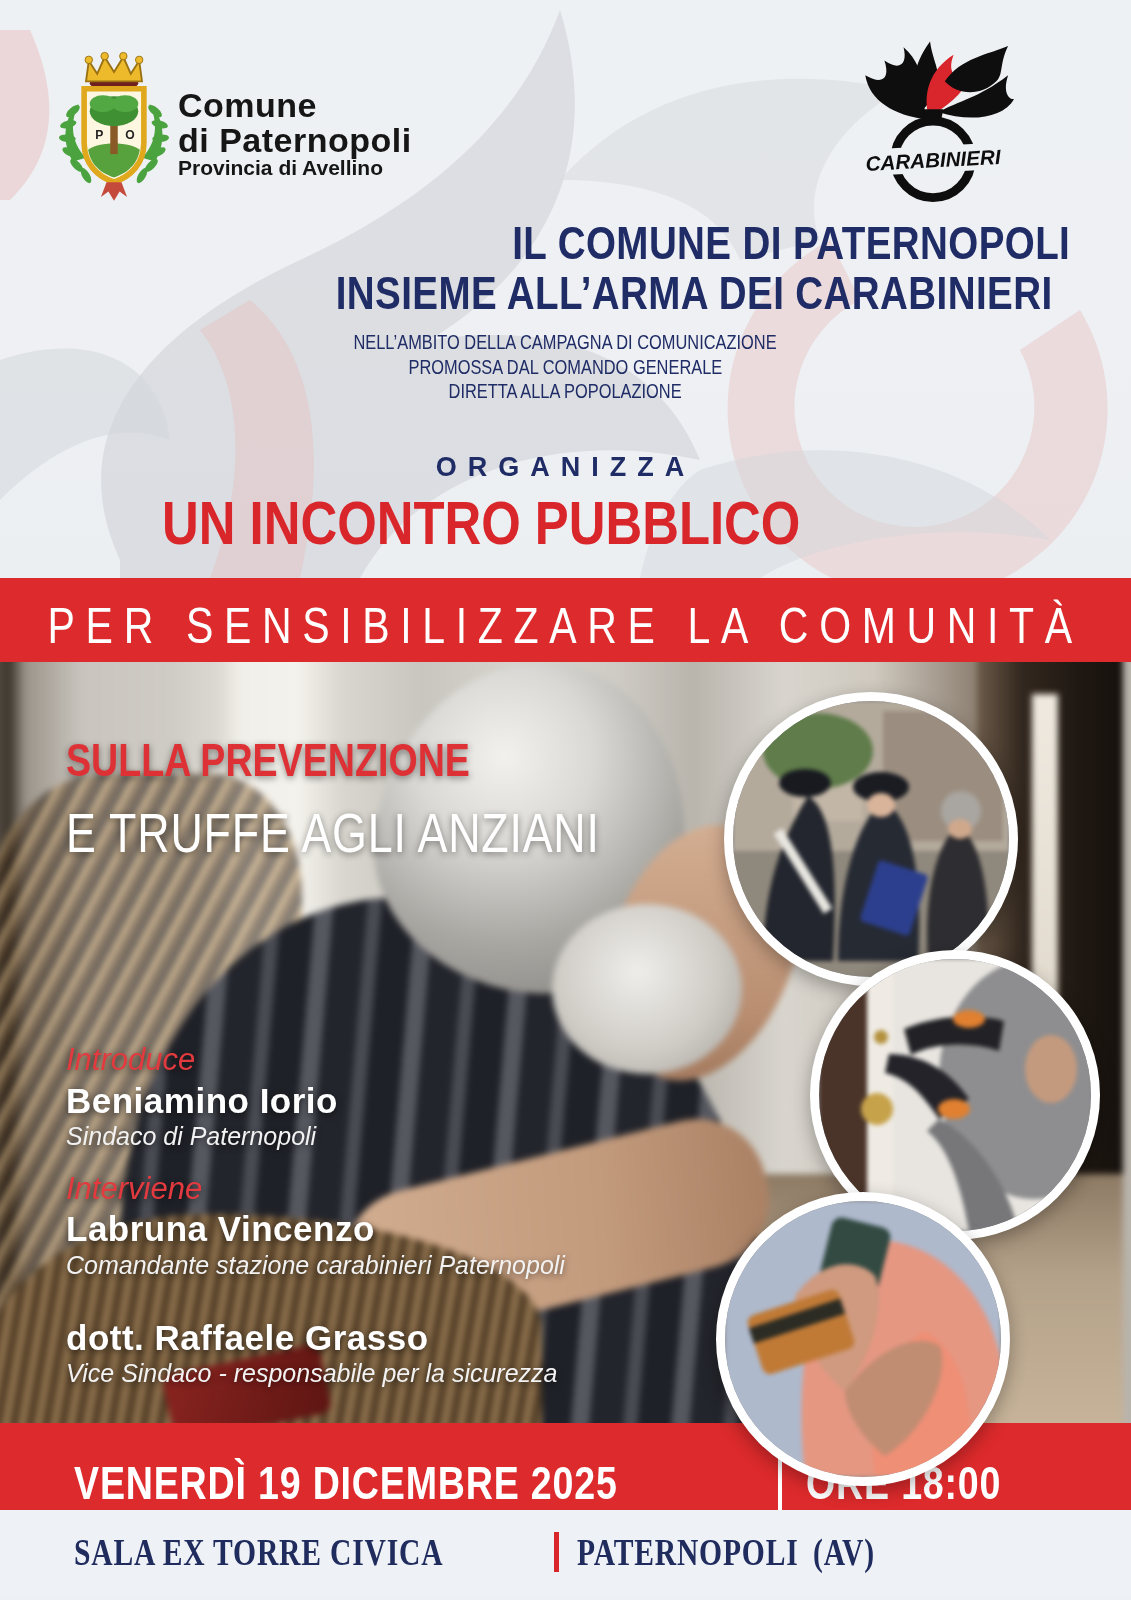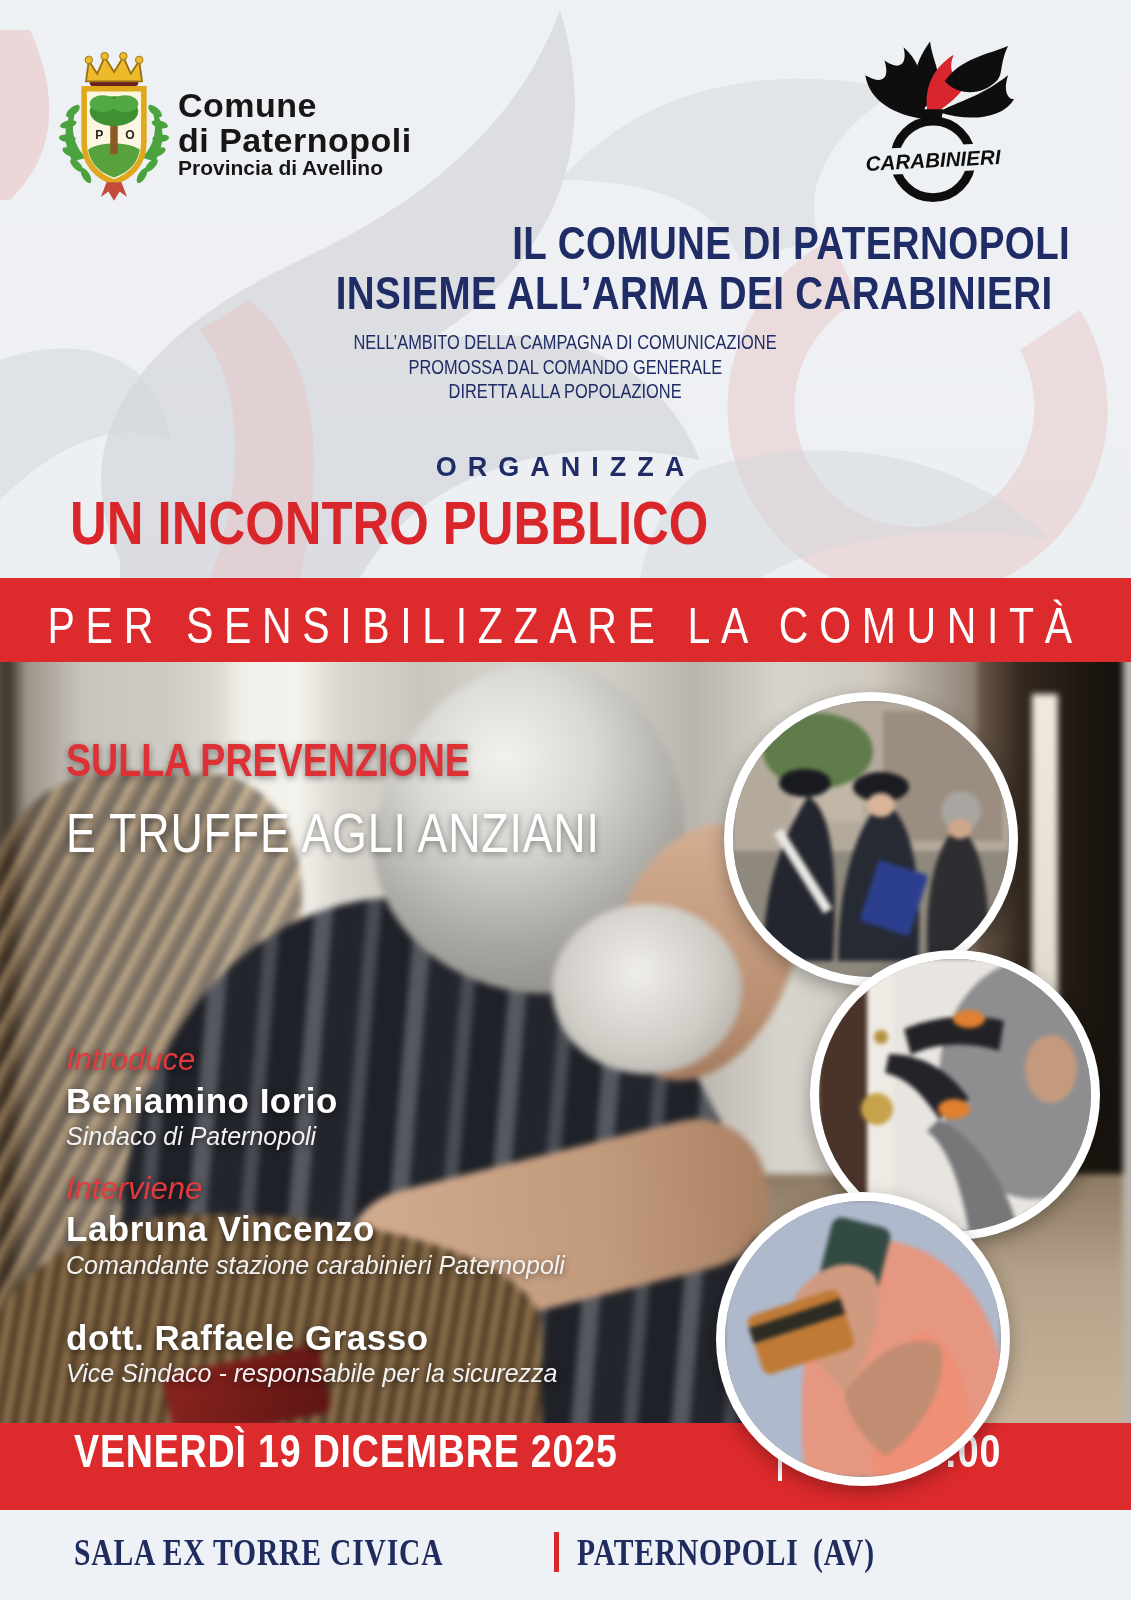--- a/index.html
+++ b/index.html
@@ -22,21 +22,21 @@
   .comune-text .l1,.comune-text .l2{font-size:34px;font-weight:bold;letter-spacing:.5px;}
   .comune-text .l3{font-size:21px;font-weight:bold;}
 
   .cc-logo{position:absolute;left:852px;top:32px;width:162px;height:178px;}
 
   .title-block{position:absolute;left:0;top:218px;width:1131px;text-align:right;color:#1f2c66;}
   .title-line{font-size:47px;font-weight:bold;line-height:1.07;letter-spacing:.5px;}
   .subtitle-block{position:absolute;left:0;top:330px;width:1131px;text-align:center;color:#1f2c66;}
   .subtitle-line{font-size:20px;font-weight:400;line-height:1.23;}
   .organizza{position:absolute;left:0;top:452px;width:1131px;text-align:center;color:#1f2c66;font-size:27px;font-weight:bold;letter-spacing:11px;}
-  .event-title{position:absolute;left:0;top:487px;width:963px;text-align:left;color:#d9262b;font-size:62px;font-weight:bold;}
+  .event-title{position:absolute;left:0;top:487px;width:963px;text-align:center;color:#d9262b;font-size:62px;font-weight:bold;}
 
   
   .banner-top{position:absolute;left:0;top:578px;width:1131px;height:96px;background:#dd2a2c;z-index:2;
     display:flex;align-items:center;justify-content:center;box-shadow:0 -2px 0 rgba(120,30,30,.25) inset;}
   .banner-top .txt{color:#fff;font-size:50px;font-weight:400;letter-spacing:13px;}
 
   
   .photo-section{position:absolute;left:0;top:662px;width:1131px;height:761px;z-index:3;}
   .photo-clip{position:absolute;inset:0;overflow:hidden;background:#b9b4ac;}
   .scene{position:absolute;inset:-8px;filter:blur(3px);}
@@ -80,21 +80,21 @@
   .topic-kicker{color:#de3136;font-size:47px;font-weight:bold;line-height:1;margin-bottom:22px;}
   .topic-main{color:#ffffff;font-size:56px;font-weight:500;line-height:1;margin-bottom:18px;letter-spacing:1px;}
   .speakers{position:absolute;left:66px;top:360px;text-shadow:0 2px 6px rgba(0,0,0,.5);}
   .spk-role{color:#e23a3e;font-size:31px;font-style:italic;font-weight:normal;line-height:1.05;margin-top:22px;}
   .spk-name{color:#ffffff;font-size:35px;font-weight:bold;line-height:1.05;margin-top:6px;letter-spacing:.5px;}
   .spk-title{color:#f2f2f2;font-size:25px;font-style:italic;line-height:1.1;margin-top:4px;}
   .spk-gap{height:34px;}
 
   
   .banner-bottom{position:absolute;left:0;top:1423px;width:1131px;height:87px;background:#dd2a2c;z-index:2;
-    display:flex;align-items:flex-start;padding-left:74px;box-sizing:border-box;color:#fff;}
+    display:flex;align-items:flex-end;padding-left:74px;box-sizing:border-box;color:#fff;}
   .banner-bottom .date,.banner-bottom .time{font-size:47px;font-weight:bold;letter-spacing:1px;}
   .bb-sep{display:inline-block;width:4px;height:58px;background:#ffffff;margin:0 24px;color:transparent;overflow:hidden;}
 
   
   .footer{position:absolute;left:0;top:1510px;width:1131px;height:84px;background:#eef2f6;z-index:1;
     display:flex;align-items:center;padding-left:74px;box-sizing:border-box;color:#202c5e;font-family:Liberation Serif, serif;}
   .footer .venue,.footer .loc{font-size:37px;font-weight:bold;letter-spacing:1px;}
   .ft-sep{display:inline-block;width:5px;height:40px;background:#d9262b;margin:0 18px;color:transparent;overflow:hidden;}
   .footer .loc{word-spacing:8px;}
 </style>

